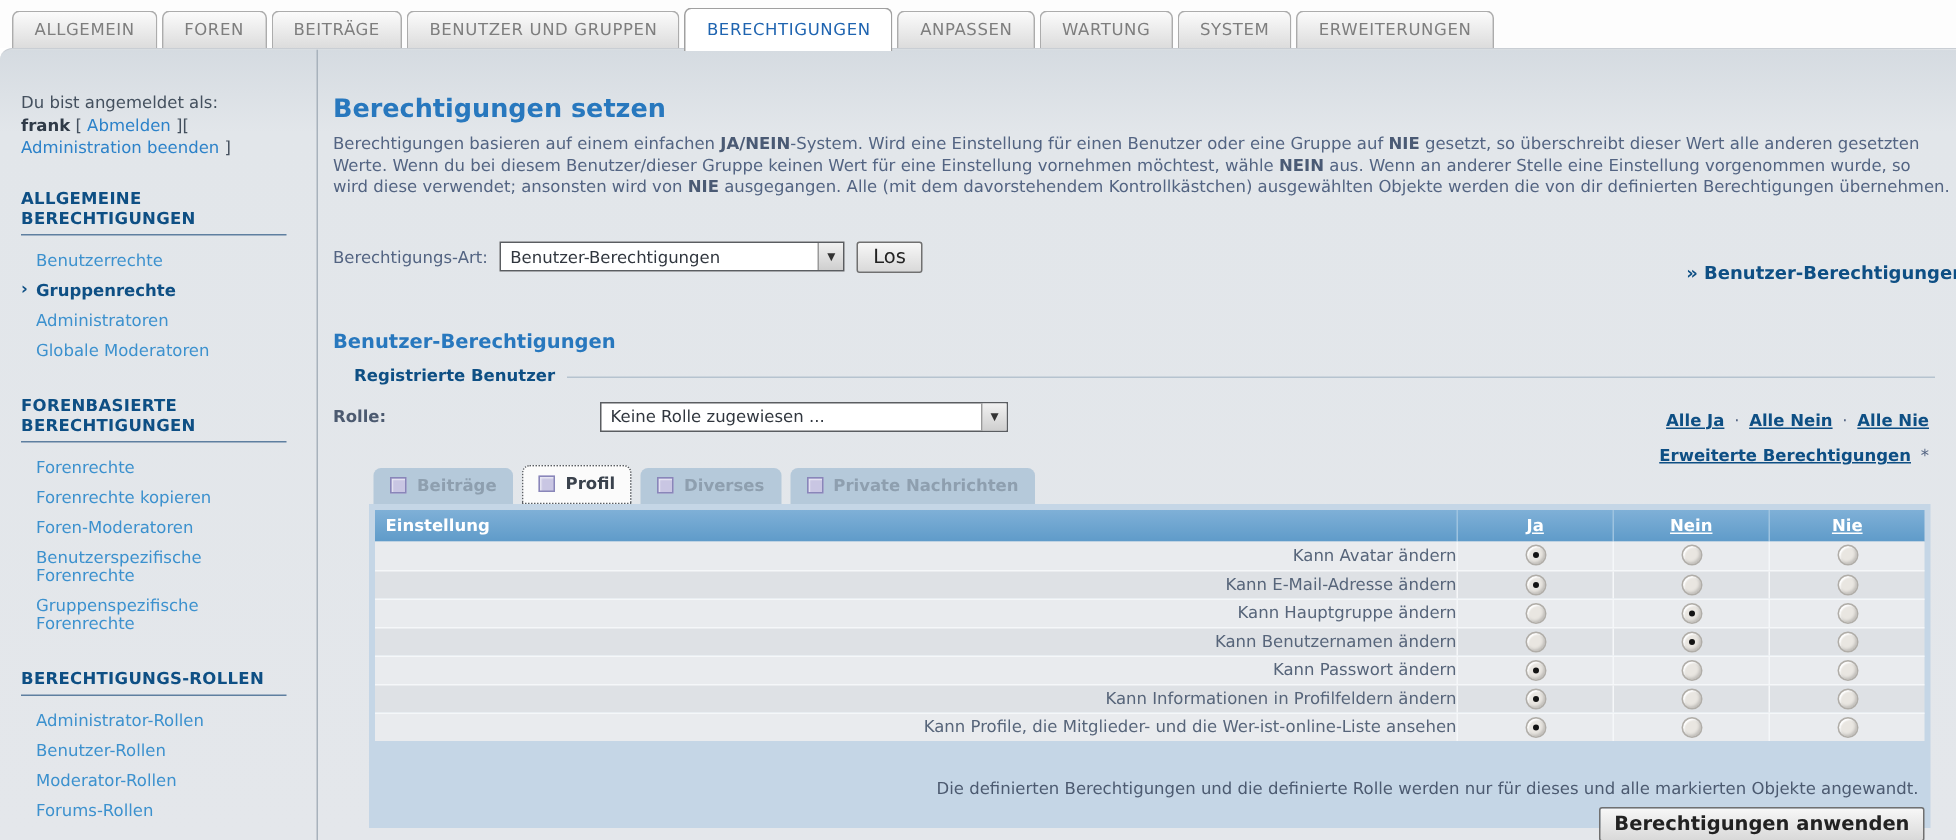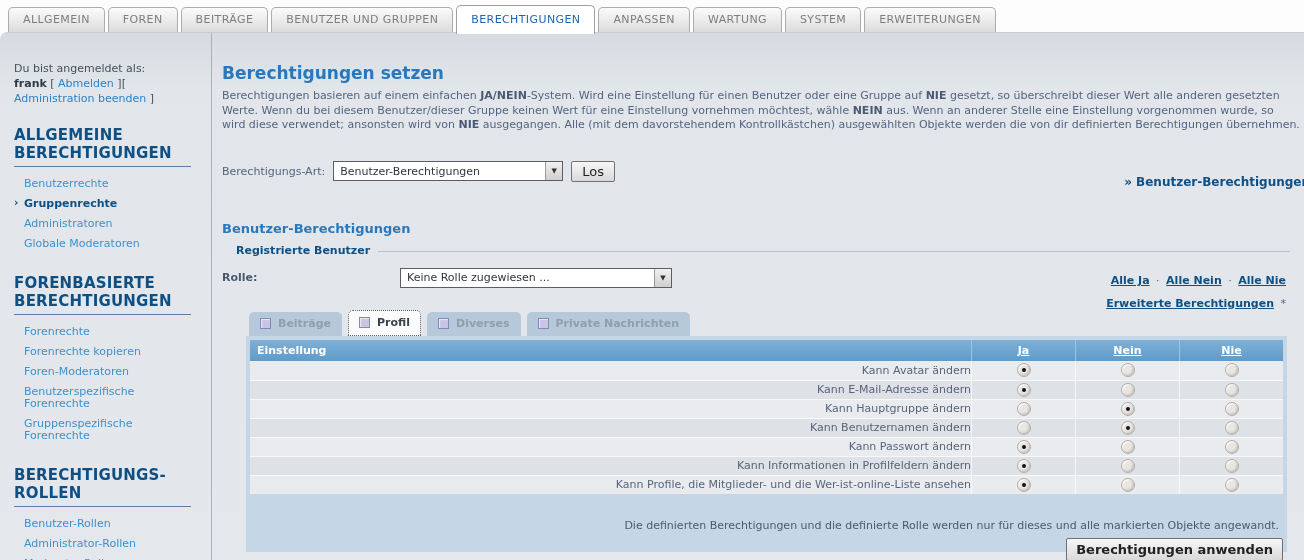--- a/index.html
+++ b/index.html
@@ -21,21 +21,21 @@
   .pbodybg { position:absolute; left:0; top:32px; width:1304px; height:528px;
              background:linear-gradient(#d5dbe1,#e2e6ea 55px,#e4e7eb);
              border-top:1px solid #c9ced4; border-radius:8px 0 0 0; overflow:hidden; }
 
   
   .sidebar { position:absolute; left:0; top:0; width:212px; height:528px;
              border-right:1px solid #a8b2bc; padding:28px 20px 0 14px; }
   .login { color:#44505e; line-height:15px; margin-bottom:20px; }
   .login b { color:#2f3a47; }
   .slink { color:#2c82c9; text-decoration:none; cursor:pointer; }
-  .shead { font-size:15px; font-weight:bold; color:#0e4f84; border-bottom:1px solid #5e7fa0;
+  .shead { font-size:11px; font-weight:bold; color:#0e4f84; border-bottom:1px solid #5e7fa0;
            padding-bottom:4px; margin:20px 0 7px 0; letter-spacing:.2px; }
   .sect:first-of-type .shead { margin-top:0; }
   .sitem { display:block; color:#3c91ce; text-decoration:none; cursor:pointer;
            padding:4px 0 4px 10px; line-height:12px; }
   .sitem--active { color:#0e4f84; font-weight:bold; position:relative; }
   .sitem--active .arr { position:absolute; left:0; top:3px; color:#0e4f84; font-weight:bold; }
 
   
   .main { position:absolute; left:222px; top:24px; width:1082px; height:504px; }
   h1 { font-size:17px; font-weight:bold; color:#2878be; margin:6px 0 6px 0; }
@@ -141,22 +141,22 @@
         <h3 class="shead">FORENBASIERTE BERECHTIGUNGEN</h3>
         <a class="sitem">Forenrechte</a>
         <a class="sitem">Forenrechte kopieren</a>
         <a class="sitem">Foren-Moderatoren</a>
         <a class="sitem">Benutzerspezifische Forenrechte</a>
         <a class="sitem">Gruppenspezifische Forenrechte</a>
       </div>
 
       <div class="sect">
         <h3 class="shead">BERECHTIGUNGS-ROLLEN</h3>
+        <a class="sitem">Administrator-Rollen</a>
         <a class="sitem">Benutzer-Rollen</a>
-        <a class="sitem">Administrator-Rollen</a>
         <a class="sitem">Moderator-Rollen</a>
         <a class="sitem">Forums-Rollen</a>
       </div>
 
       <div class="sect">
         <h3 class="shead">EFFEKTIVE BERECHTIGUNGEN</h3>
 
       </div>
     </aside>
 

